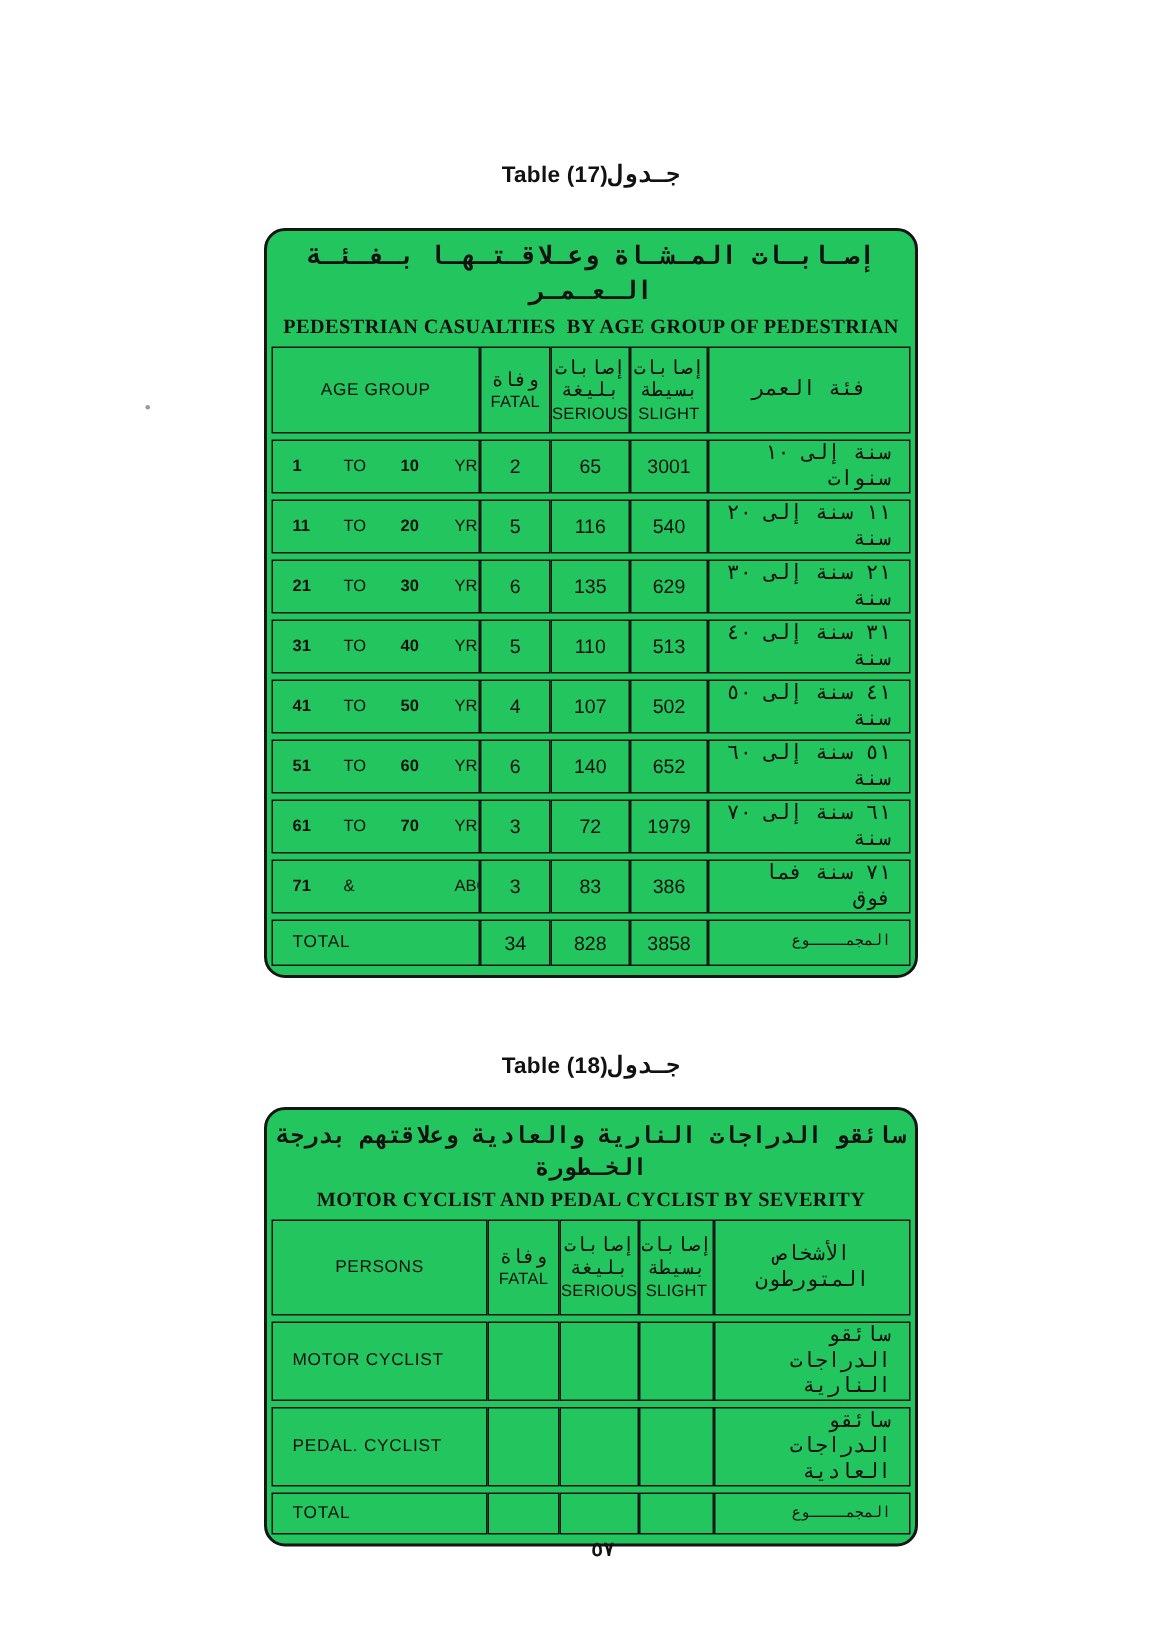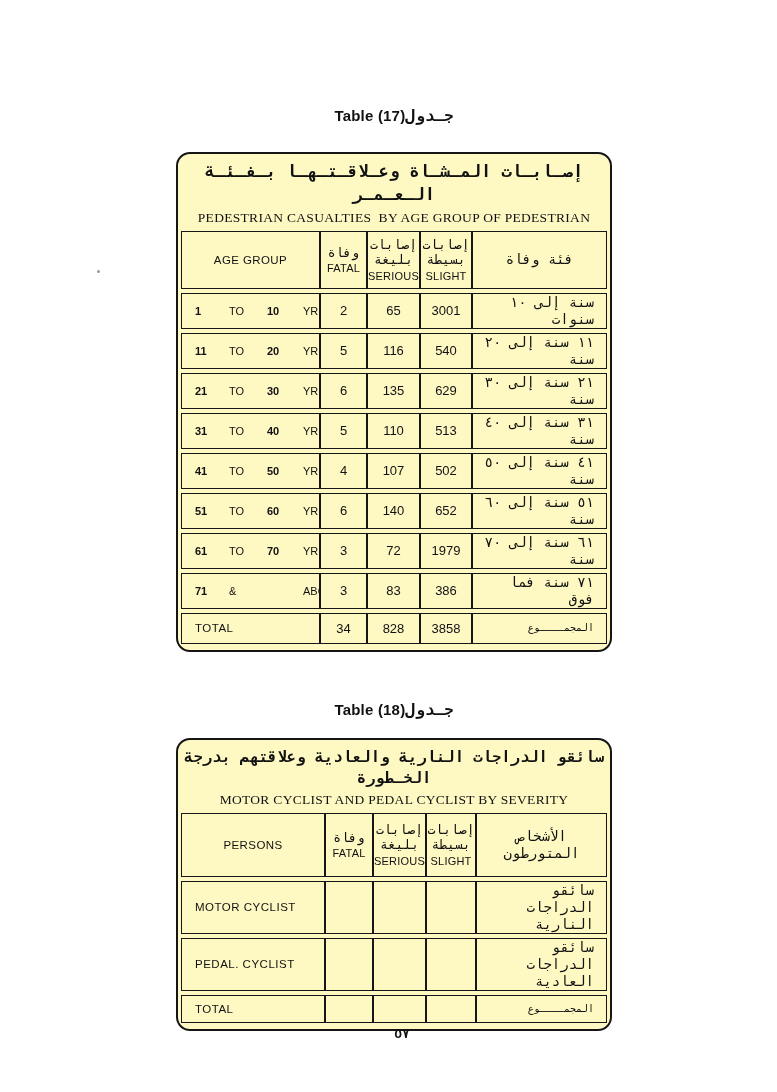--- a/index.html
+++ b/index.html
@@ -16,27 +16,27 @@
     display:flex; justify-content:center; align-items:baseline; 
     font-weight:bold;
   }
   .cap-en { font-size:15px; letter-spacing:.2px; }
   .cap-ar { font-size:16px; }
 
   
   .tbox {
     position:absolute; left:176px; width:436px;
     border:2px solid #151515; border-radius:14px;
-    padding:0 3px 2px 3px; background:#fef9c3; overflow:hidden;
+    padding:0 3px 2px 3px; background:#22c55e; overflow:hidden;
   }
   .ttitle { text-align:center; padding-top:8px; }
   .t-ar  { font-size:17px; font-weight:bold; line-height:1.35; }
   .t-ar18{ font-size:15.5px; }
   .t-en  {
-    font-family:"Liberation Serif", serif; font-weight:normal;
+    font-family:"Liberation Serif", serif; font-weight:bold;
     font-size:13.5px; letter-spacing:.3px; white-space:pre; margin-top:2px;
   }
 
   table.grid {
     width:100%; border-collapse:separate; border-spacing:0 4px;
     table-layout:fixed; margin-top:1px;
   }
   .grid td { border:1.5px solid #161616; overflow:hidden; vertical-align:middle; }
 
   .t17 .hdr td { height:58px; }
@@ -111,21 +111,21 @@
         </td>
         <td class="hd">
           <div class="hd-inner">
             <span class="ha arabic">إصابات</span>
             <span class="ha arabic">بسيطة</span>
             <span class="he">SLIGHT</span>
           </div>
         </td>
         <td class="hd">
           <div class="hd-inner">
-                <span class="hd-ar5 arabic">فئة وفاة</span>
+                <span class="hd-ar5 arabic">فئة العمر</span>
               </div>
         </td>
       </tr>
 
       <tr class="r">
         <td class="c-age">
               <div class="agegrid">
           <span class="n">1</span>
                 <span>TO</span>
                 <span class="n">10</span>

